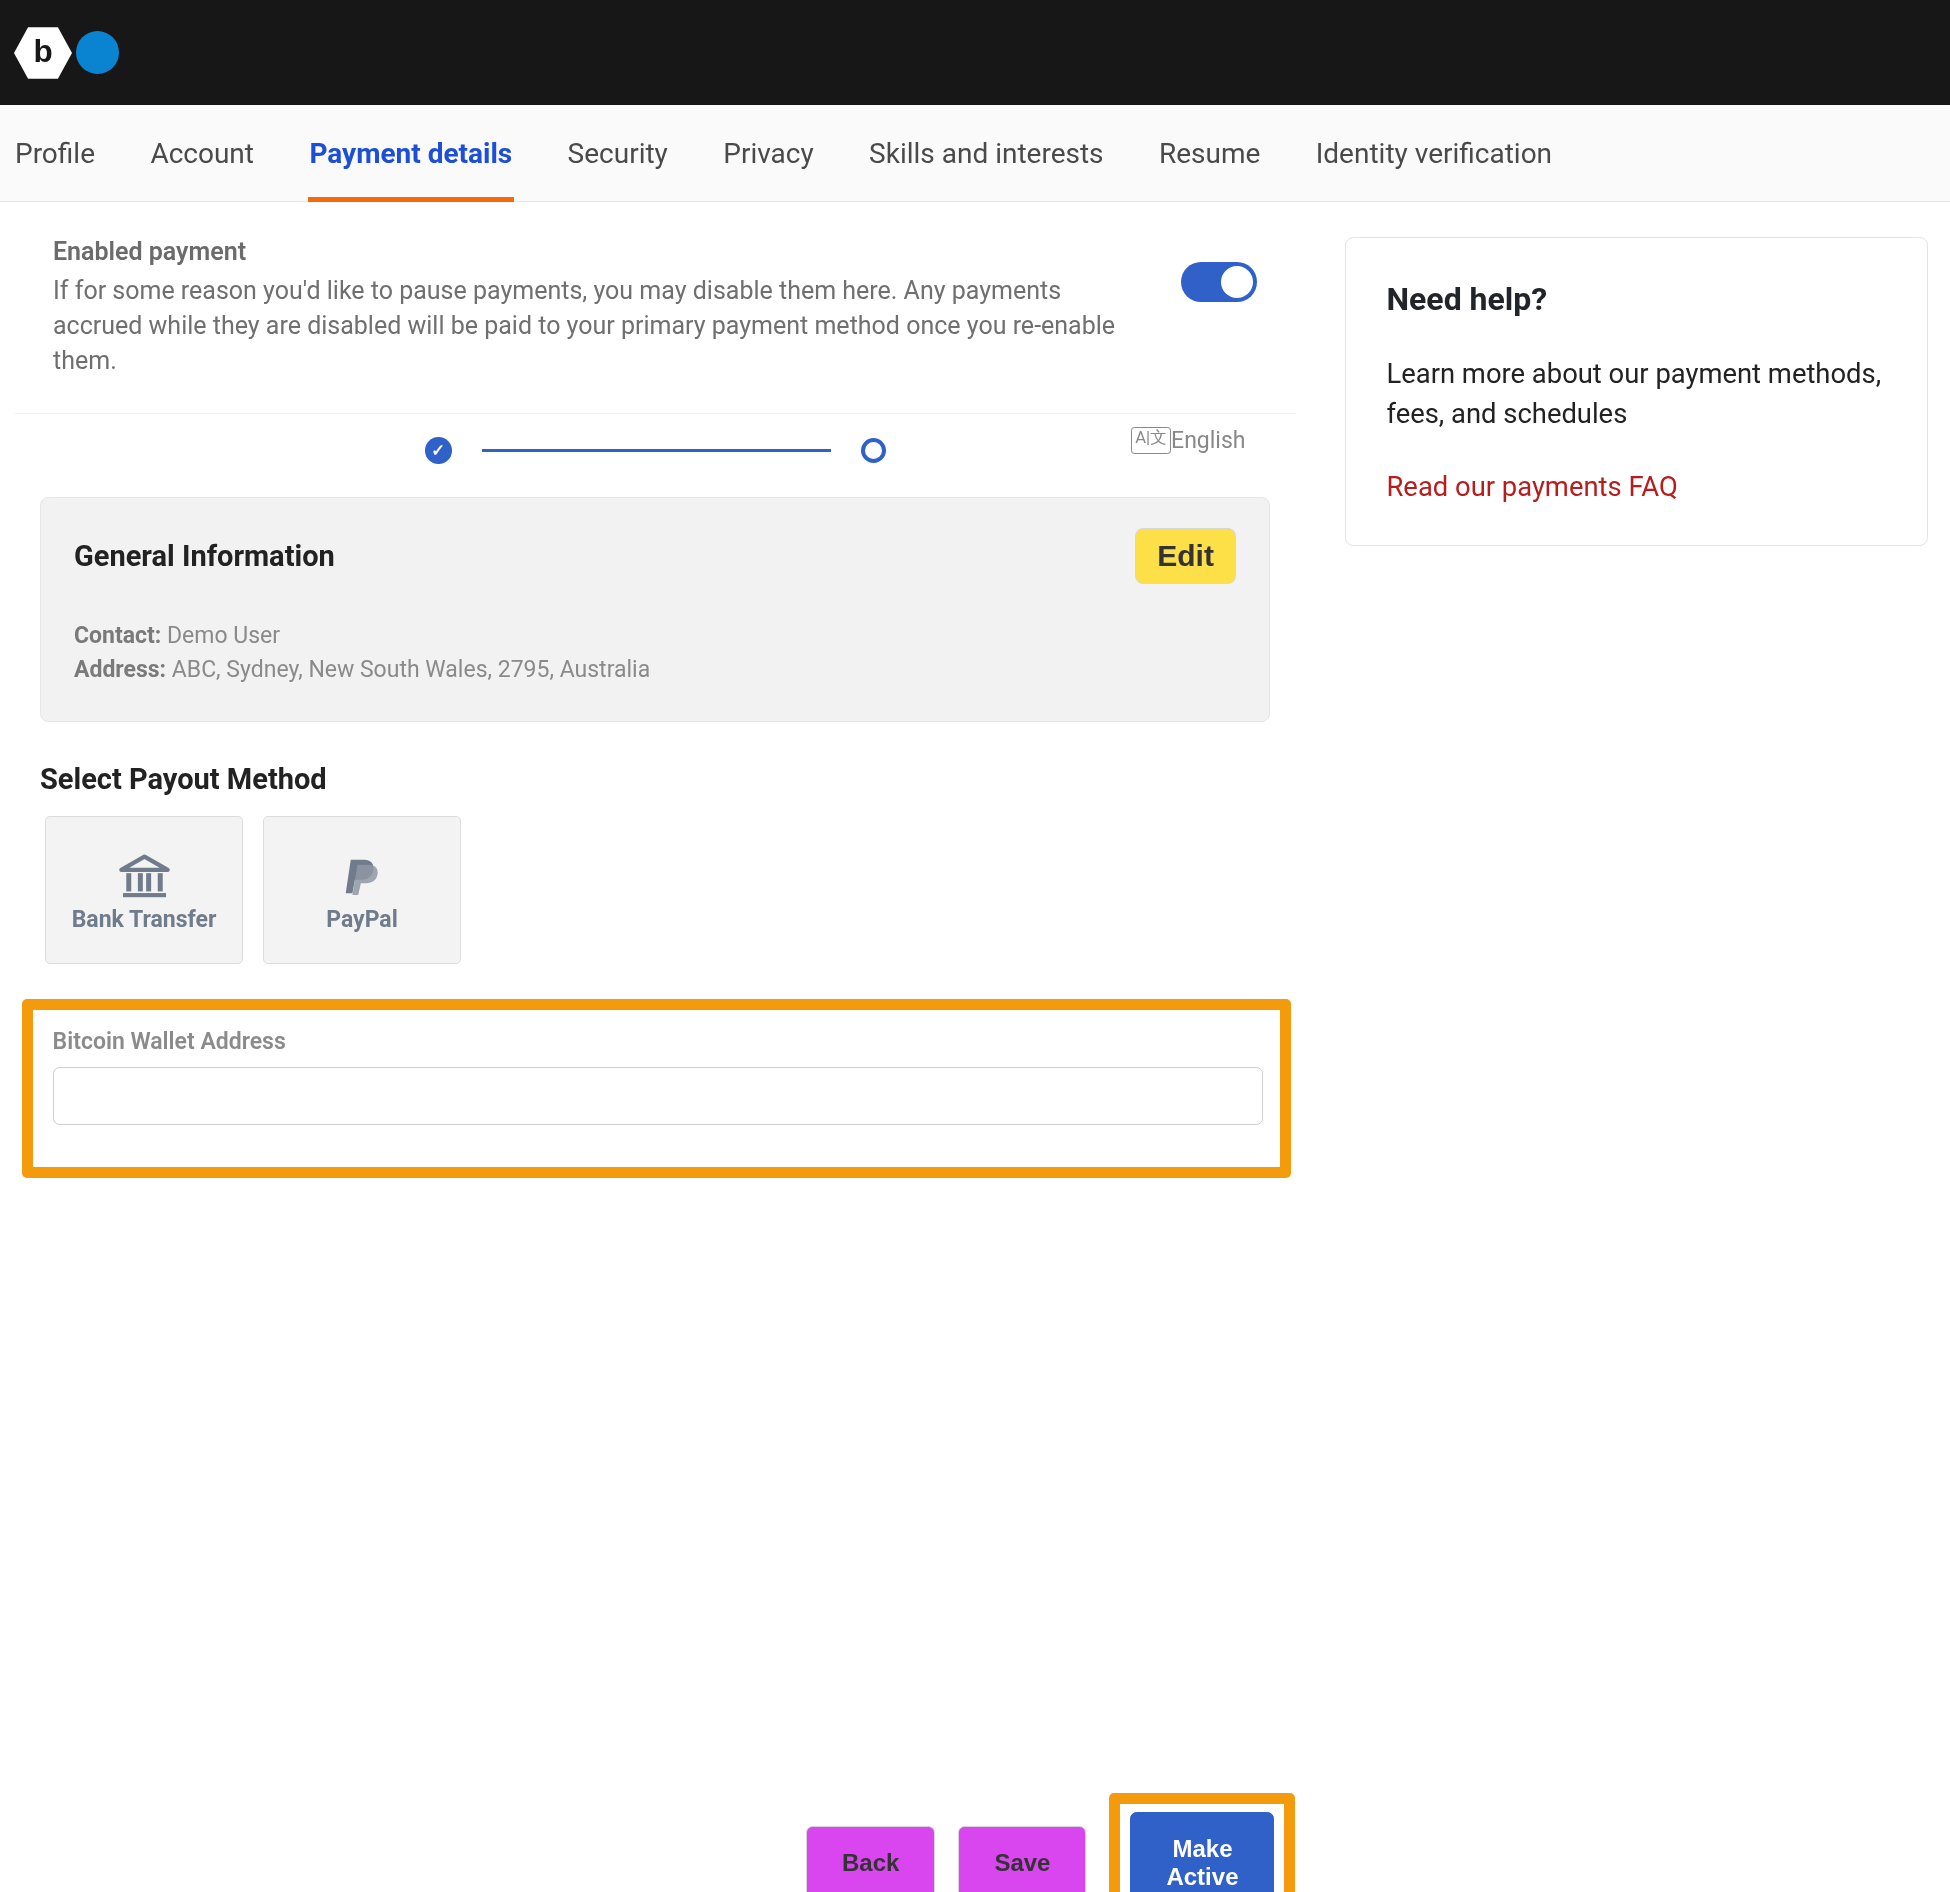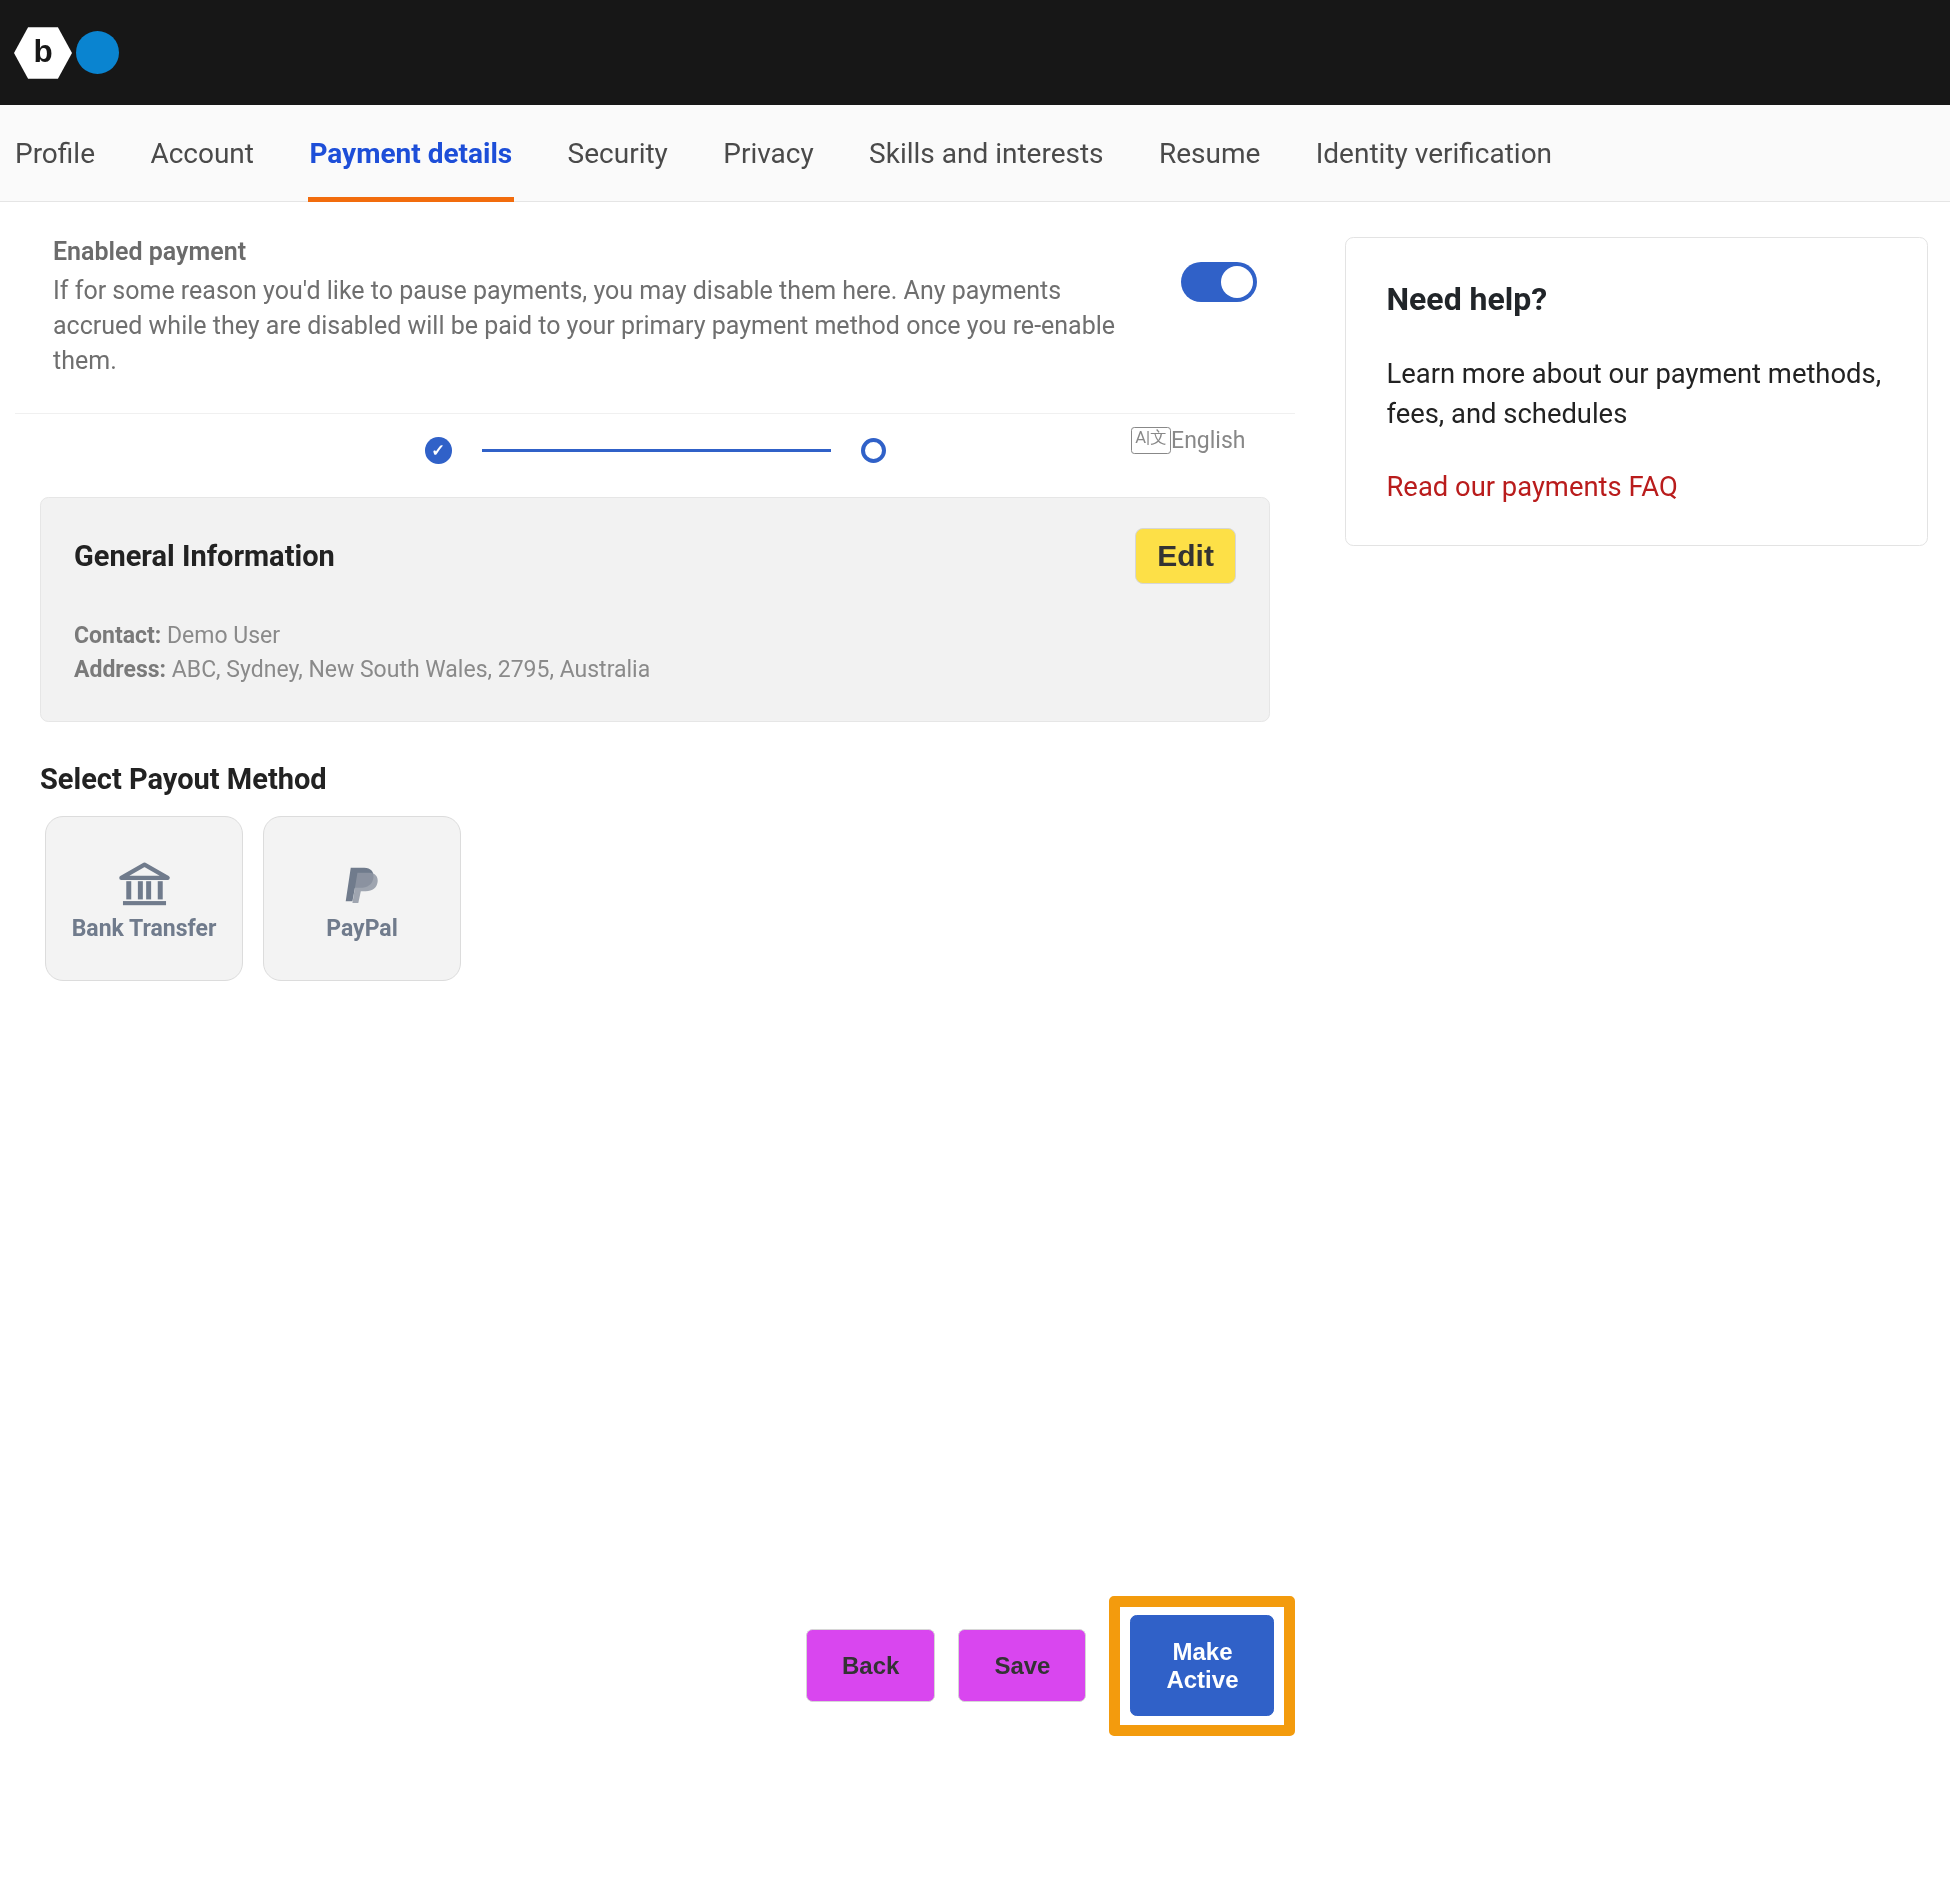--- a/index.html
+++ b/index.html
@@ -223,24 +223,24 @@
     color: #222;
     margin: 40px 0 20px 25px;
   }
   .method-row {
     display: flex;
     gap: 20px;
     margin-left: 30px;
   }
   .method-card {
     width: 198px;
-    height: 165px;
+    height: 148px;
     background: #f3f3f3;
     border: 1.7px solid #dcdcdc;
-    border-radius: 18px;
+    border-radius: 5px;
     display: flex;
     flex-direction: column;
     align-items: center;
     justify-content: center;
     color: #707b8c;
     cursor: pointer;
   }
   .method-card .micon { height: 60px; display: flex; align-items: center; justify-content: center; }
   .method-card .mlabel { font-size: 23px; font-weight: 700; }
 
@@ -394,20 +394,24 @@
         <div class="micon">
           <svg width="47" height="47" viewBox="0 0 56 56">
             <path d="M14 8 h16 c8 0 12 5 11 12 c-1 8 -7 12 -16 12 h-6 l-3 16 h-8 z" fill="#707b8c"></path>
             <path d="M22 14 h14 c7 0 11 5 10 11 c-1 7 -6 11 -14 11 h-6 l-3 14 h-7 z" fill="#8f97a3" opacity="0.85"></path>
           </svg>
         </div>
         <div class="mlabel">PayPal</div>
       </div>
     </div>
 
+    <div class="btc-block">
+      <div class="btc-label">Bitcoin Wallet Address</div>
+      <input class="btc-input" type="text" value="" style="">
+    </div>
 
     <div class="footer-btns">
       <button class="btn btn-outline">Back</button>
       <button class="btn btn-outline">Save</button>
       <div class="primary-wrap">
         <button class="btn btn-primary">Make Active</button>
       </div>
     </div>
 
   </div>

